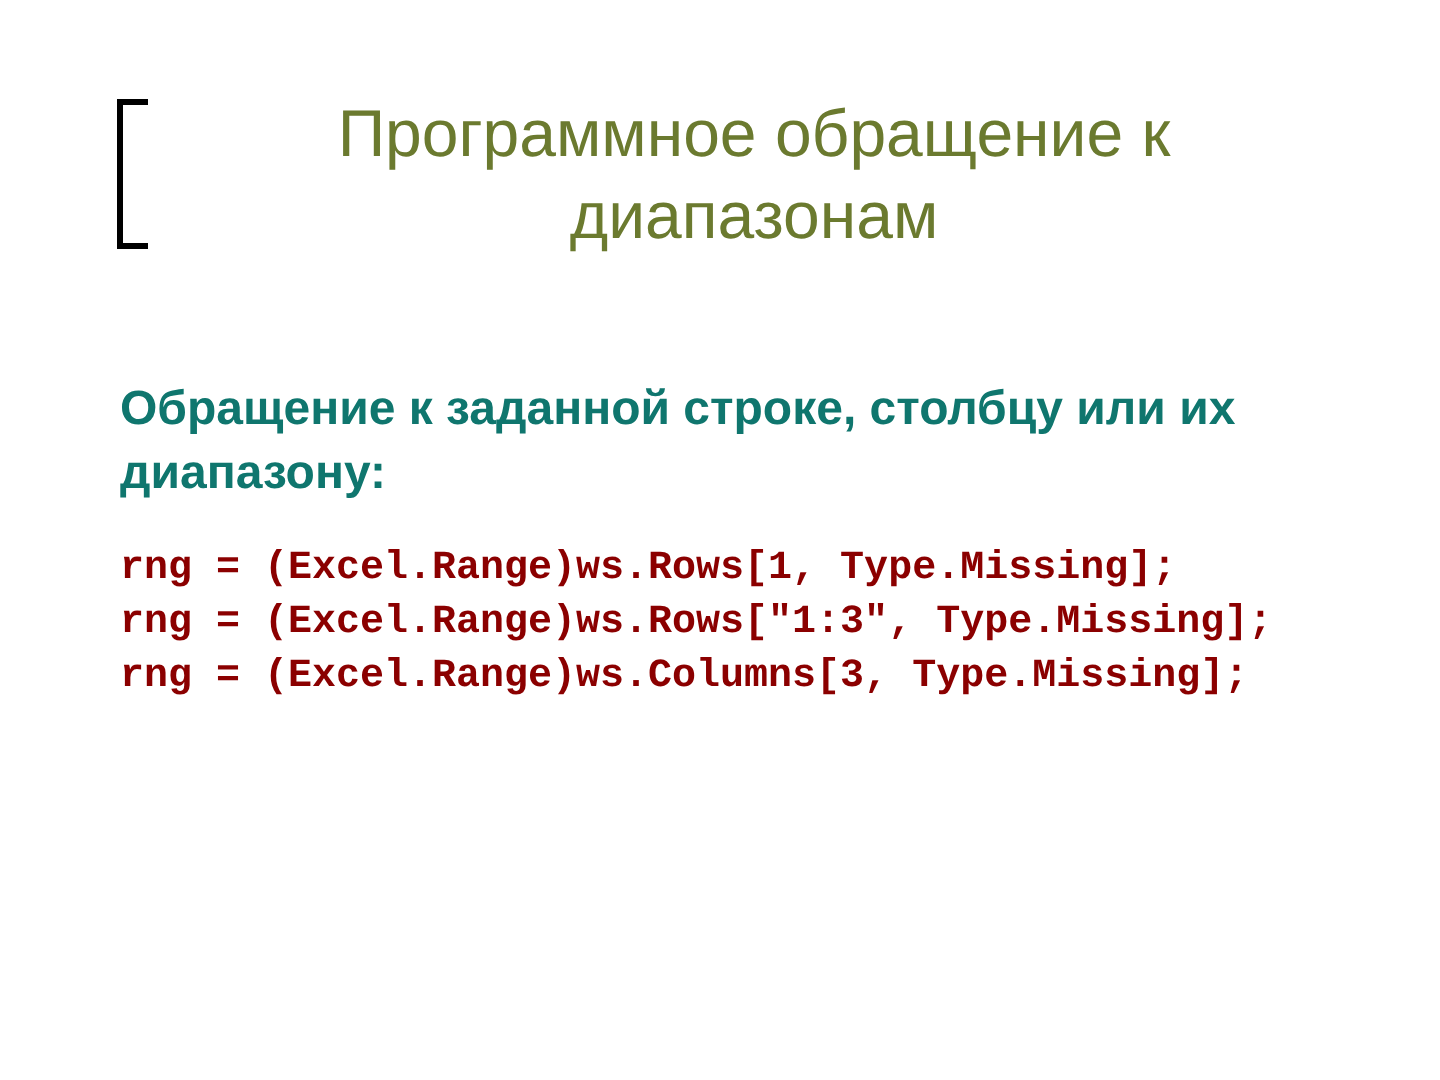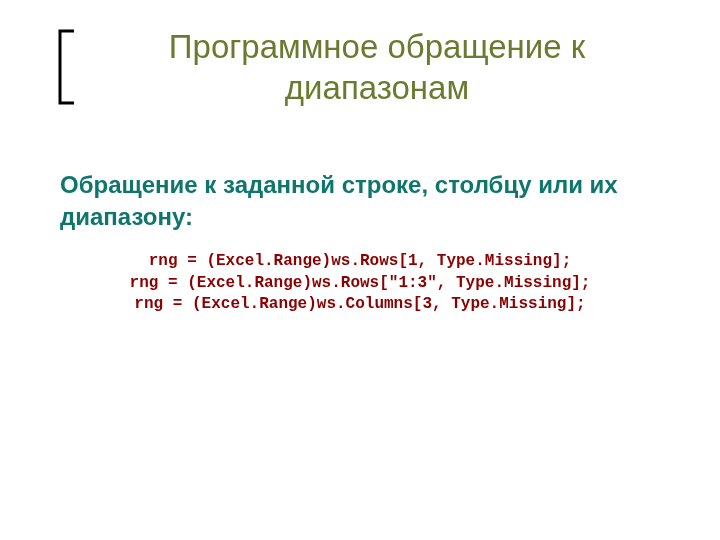--- a/index.html
+++ b/index.html
@@ -14,21 +14,21 @@
       font-family: Arial, sans-serif;
       padding: 20px 60px 40px 60px;
       position: relative;
       overflow: hidden;
     }
     .title-container {
       display: flex;
       align-items: center;
       gap: 12px;
       margin-bottom: 60px;
-      margin-top: 6px;
+      margin-top: 26px;
     }
     .bracket-icon {
       flex-shrink: 0;
       width: 32px;
       height: 80px;
       margin-left: -10px;
     }
     .slide-title {
       color: #6B7A2F;
       font-size: 33px;
@@ -41,26 +41,25 @@
       color: #0f766e;
       font-size: 24px;
       font-weight: bold;
       line-height: 1.35;
       margin-bottom: 18px;
       margin-left: 0px;
     }
     .code-block {
       font-family: "Courier New", Courier, monospace;
       color: #8B0000;
-      font-size: 16px;
+      font-size: 20px;
       font-weight: bold;
       line-height: 1.35;
       white-space: pre-wrap;
       margin-left: 0px;
-      text-align: center;
     }
   </style>
 </head>
 <body>
 
 <div class="title-container">
   <div class="bracket-icon">
     <svg width="32" height="80" viewBox="0 0 32 80">
       <path d="M 24 4 L 10 4 L 10 76 L 24 76" stroke="#000000" stroke-width="3" fill="none"></path>
     </svg>

